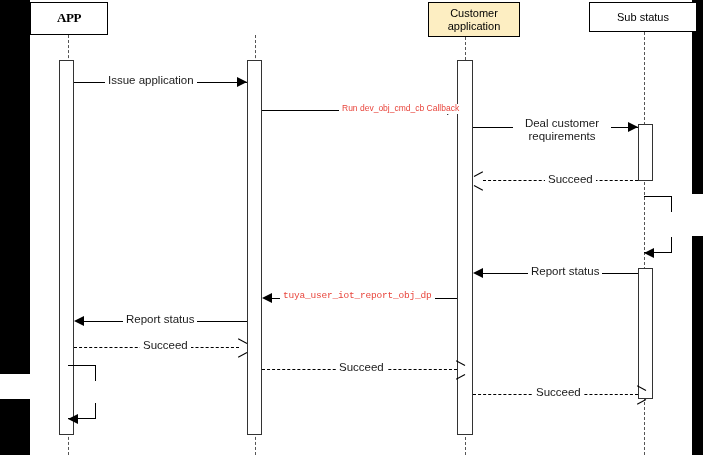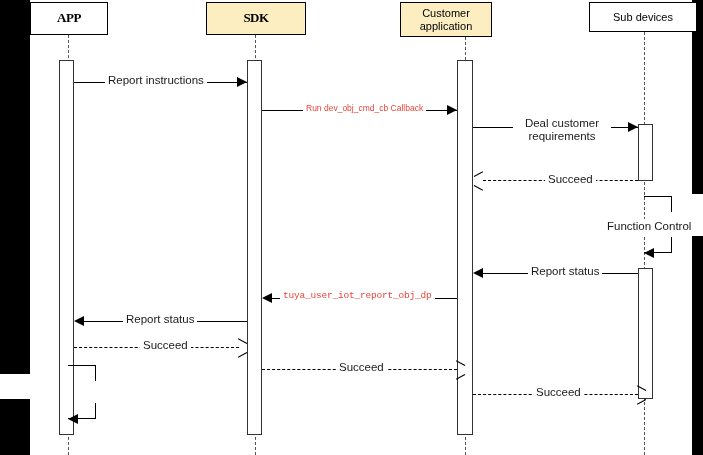--- a/index.html
+++ b/index.html
@@ -115,20 +115,21 @@
     background: #ffffff;
     white-space: nowrap;
     text-align: center;
     line-height: 1.15;
     padding: 0 3px;
   }
   .msglabel.two-line { white-space: normal; }
   .msglabel.red {
     color: #e8453c;
     font-size: 8.5px;
+    margin-left: 36px;
   }
   .msglabel.redmono {
     color: #e8453c;
     font-family: "Liberation Mono", monospace;
     font-size: 9.5px;
     letter-spacing: -0.2px;
   }
 
   
   .selfmsg {
@@ -171,50 +172,46 @@
   <div class="activation" style="left:59px; top:60px; width:15px; height:375px;"></div>
   <div class="activation" style="left:247px; top:60px; width:15px; height:375px;"></div>
   <div class="activation" style="left:457px; top:60px; width:16px; height:375px;"></div>
   <div class="activation" style="left:638px; top:124px; width:15px; height:57px;"></div>
   <div class="activation" style="left:638px; top:268px; width:15px; height:131px;"></div>
 
   <div class="participant bold" style="left:30px; top:2px; width:78px; height:33px;">
     <span class="plabel">APP</span>
   </div>
 
-  <div class="participant cream bold" style="left:206px; top:2px; width:100px; height:33px;">
-    <span class="plabel">SDK</span>
-  </div>
-
-  <div class="participant cream" style="left:400px; top:2px; width:92px; height:35px;">
+
+  <div class="participant cream" style="left:428px; top:2px; width:92px; height:35px;">
     <span class="plabel two-line">Customer<br>application</span>
   </div>
 
   <div class="participant" style="left:589px; top:2px; width:108px; height:30px;">
-    <span class="plabel">Sub devices</span>
+    <span class="plabel">Sub status</span>
   </div>
 
   <div class="msgline" style="left:74px; top:82px; width:173px;"></div>
   <div class="arrow-solid-right" style="left:237px; top:77px;"></div>
-  <div class="msglabel" style="left:105px; top:74px;">Report instructions</div>
+  <div class="msglabel" style="left:105px; top:74px;">Issue application</div>
 
   <div class="msgline red" style="left:262px; top:110px; width:195px;"></div>
   <div class="arrow-solid-right" style="left:447px; top:105px;"></div>
   <div class="msglabel red" style="left:303px; top:104px;">Run dev_obj_cmd_cb Callback</div>
 
   <div class="msgline" style="left:473px; top:127px; width:165px;"></div>
   <div class="arrow-solid-right" style="left:628px; top:122px;"></div>
   <div class="msglabel two-line" style="left:513px; top:117px; width:92px;">Deal customer<br>requirements</div>
 
   <div class="msgline dashed" style="left:483px; top:180px; width:155px;"></div>
   <div class="arrow-open-left" style="left:474px; top:176px;"></div>
   <div class="msglabel" style="left:545px; top:173px;">Succeed</div>
 
   <div class="selfmsg" style="left:644px; top:196px; width:28px; height:16px;"></div>
-  <div class="boxed-label" style="left:603px; top:219px;">Function Control</div>
   <div class="selfmsg lower" style="left:644px; top:237px; width:28px; height:16px;"></div>
   <div class="arrow-solid-left" style="left:644px; top:248px;"></div>
 
   <div class="msgline" style="left:483px; top:273px; width:155px;"></div>
   <div class="arrow-solid-left" style="left:473px; top:268px;"></div>
   <div class="msglabel" style="left:528px; top:265px;">Report status</div>
 
   <div class="msgline red" style="left:272px; top:298px; width:185px;"></div>
   <div class="arrow-solid-left" style="left:262px; top:293px;"></div>
   <div class="msglabel redmono" style="left:280px; top:291px;">tuya_user_iot_report_obj_dp</div>

